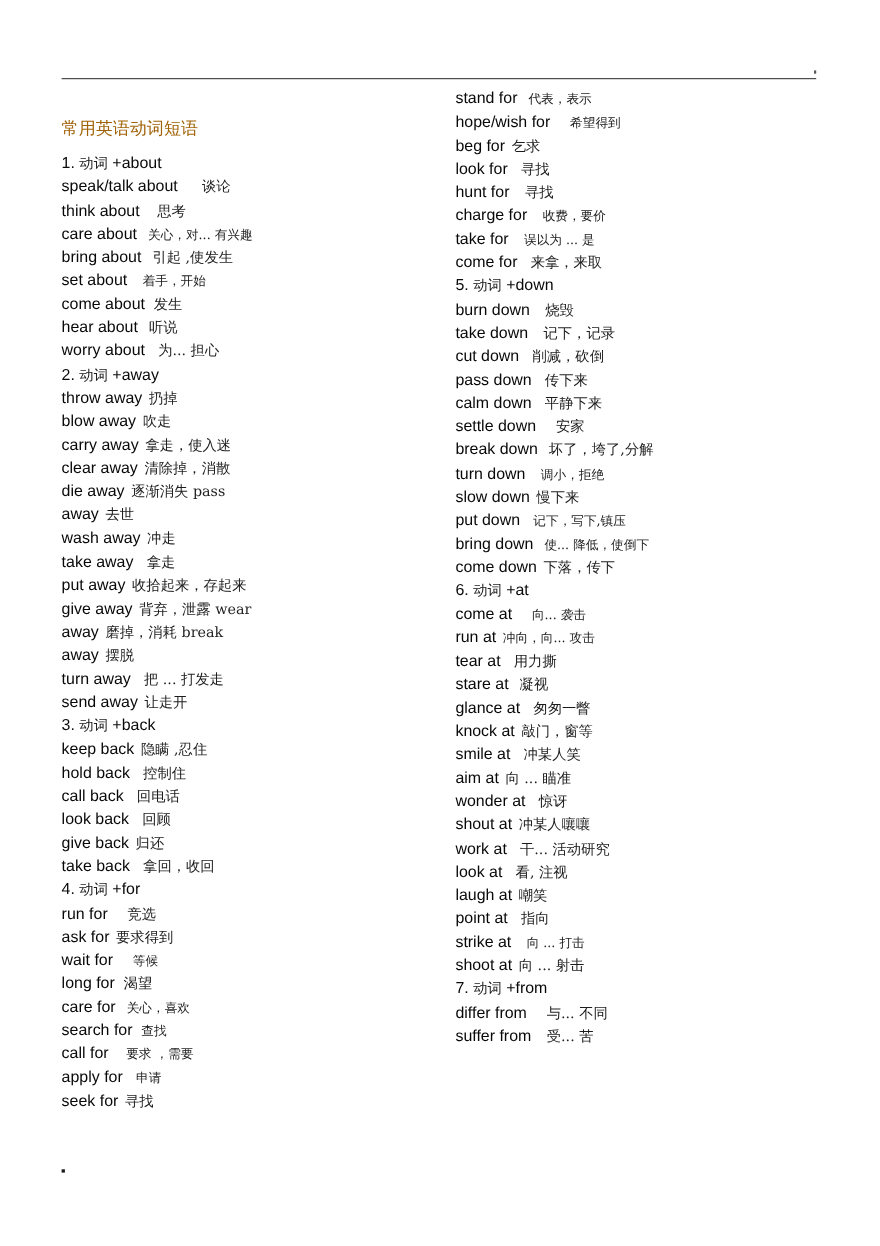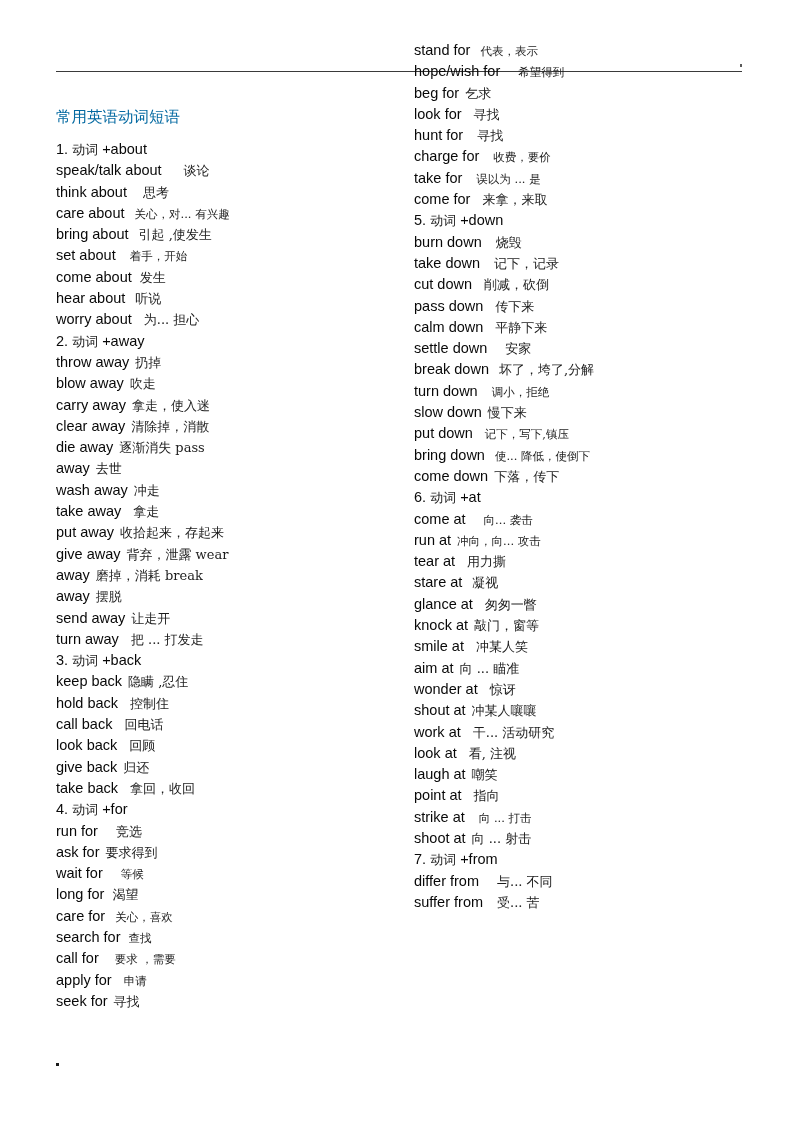--- a/index.html
+++ b/index.html
@@ -53,35 +53,35 @@
   }
 
   
   .doc-title {
     position: absolute;
     left: 56px;
     top: 107px;
     font-size: 15.5px;
     line-height: 21.3px;
     font-family: "DejaVu Serif", "Liberation Serif", serif;
-    color: #0369a1;
+    color: #a16207;
     white-space: nowrap;
   }
 
   
   .col {
     position: absolute;
     top: 0;
     font-size: 0;
   }
   .col-left  { left: 56px;  width: 340px; }
   .col-right { left: 414px; width: 340px; }
 
   .col-left  .lines { padding-top: 139px; }
-  .col-right .lines { padding-top: 40px; }
+  .col-right .lines { padding-top: 40px; margin-top: 40px; }
 
   .line {
     display: block;
     height: 21.3px;
     line-height: 21.3px;
     white-space: nowrap;
     font-size: 14.5px;
     color: #0b0b0b;
   }
 
@@ -138,22 +138,22 @@
         <div class="line"><span class="en">carry away</span><span class="gap" style="width: 6px;"></span><span class="zh">拿走，使入迷</span></div>
         <div class="line"><span class="en">clear away</span><span class="gap" style="width: 6px;"></span><span class="zh">清除掉，消散</span></div>
         <div class="line"><span class="en">die away</span><span class="gap" style="width: 6px;"></span><span class="zh">逐渐消失 pass</span></div>
         <div class="line"><span class="en">away</span><span class="gap" style="width: 6px;"></span><span class="zh">去世</span></div>
         <div class="line"><span class="en">wash away</span><span class="gap" style="width: 6px;"></span><span class="zh">冲走</span></div>
         <div class="line"><span class="en">take away</span><span class="gap" style="width: 12px;"></span><span class="zh">拿走</span></div>
         <div class="line"><span class="en">put away</span><span class="gap" style="width: 6px;"></span><span class="zh">收拾起来，存起来</span></div>
         <div class="line"><span class="en">give away</span><span class="gap" style="width: 6px;"></span><span class="zh">背弃，泄露 wear</span></div>
         <div class="line"><span class="en">away</span><span class="gap" style="width: 6px;"></span><span class="zh">磨掉，消耗 break</span></div>
         <div class="line"><span class="en">away</span><span class="gap" style="width: 6px;"></span><span class="zh">摆脱</span></div>
+        <div class="line"><span class="en">turn away</span><span class="gap" style="width: 12px;"></span><span class="zh">把 ... 打发走</span></div>
         <div class="line"><span class="en">send away</span><span class="gap" style="width: 6px;"></span><span class="zh">让走开</span></div>
-        <div class="line"><span class="en">turn away</span><span class="gap" style="width: 12px;"></span><span class="zh">把 ... 打发走</span></div>
         <div class="line heading"><span class="num">3.</span> <span class="zh">动词</span> <span class="en">+back</span></div>
         <div class="line"><span class="en">keep back</span><span class="gap" style="width: 6px;"></span><span class="zh">隐瞒 ,忍住</span></div>
         <div class="line"><span class="en">hold back</span><span class="gap" style="width: 12px;"></span><span class="zh">控制住</span></div>
         <div class="line"><span class="en">call back</span><span class="gap" style="width: 12px;"></span><span class="zh">回电话</span></div>
         <div class="line"><span class="en">look back</span><span class="gap" style="width: 12px;"></span><span class="zh">回顾</span></div>
         <div class="line"><span class="en">give back</span><span class="gap" style="width: 6px;"></span><span class="zh">归还</span></div>
         <div class="line"><span class="en">take back</span><span class="gap" style="width: 12px;"></span><span class="zh">拿回，收回</span></div>
         <div class="line heading"><span class="num">4.</span> <span class="zh">动词</span> <span class="en">+for</span></div>
         <div class="line"><span class="en">run for</span><span class="gap" style="width: 18px;"></span><span class="zh">竞选</span></div>
         <div class="line"><span class="en">ask for</span><span class="gap" style="width: 6px;"></span><span class="zh">要求得到</span></div>

